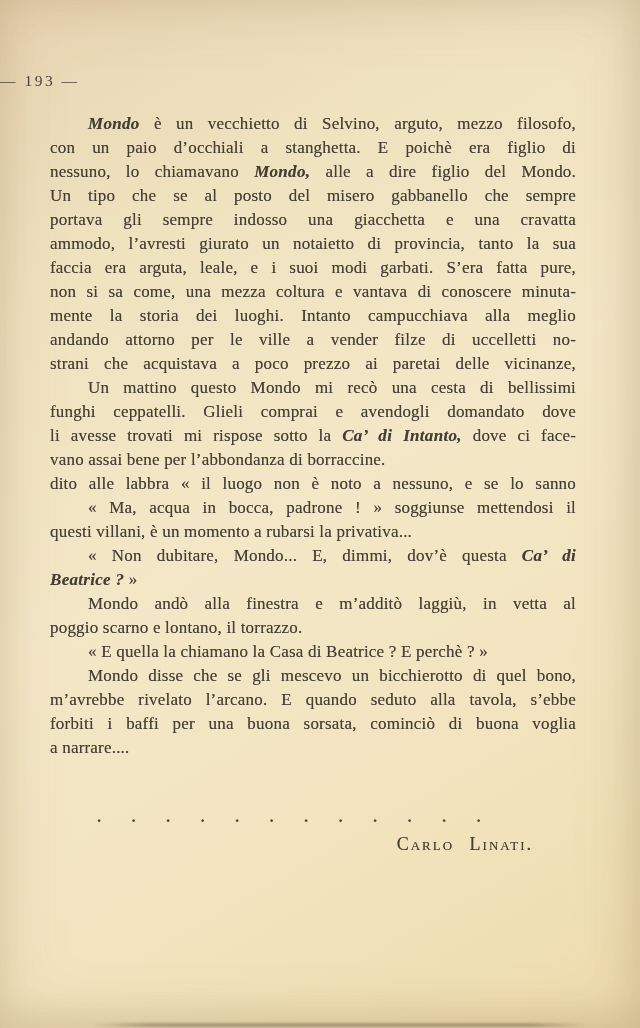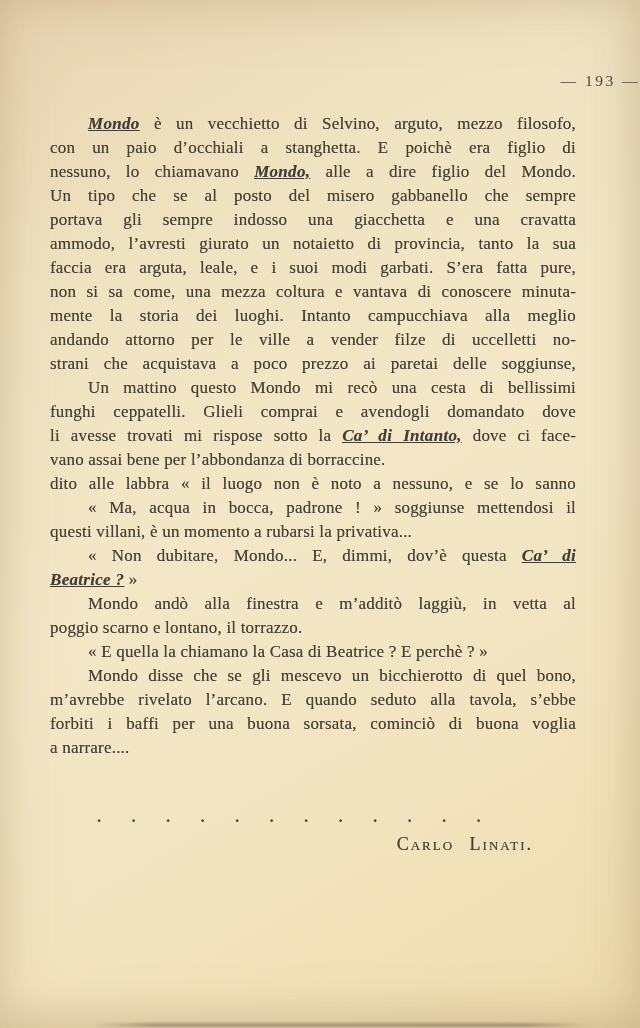--- a/index.html
+++ b/index.html
@@ -13,39 +13,39 @@
     background:
       linear-gradient(150deg, #e8d4b2 0%, #efe2bf 22%, #f3e7c7 48%, #f2e4bf 72%, #eedcae 100%);
     box-shadow:
       inset 0 0 70px rgba(150,120,80,0.16),
       inset -10px 0 40px rgba(160,130,90,0.12),
       inset 0 -14px 30px rgba(150,120,75,0.12);
     color:#453e35;
   }
   .pagenum{
     position:absolute;top:72px;left:0;width:100%;
-    text-align:right;font-size:15.5px;letter-spacing:2.5px;
+    text-align:left;font-size:15.5px;letter-spacing:2.5px;
     color:#4a423a;
     font-family:Liberation Serif, serif;
   }
   .body{
     position:absolute;top:112px;left:50px;width:526px;
     font-size:17px;letter-spacing:0.2px;
     color:#453e35;
     text-shadow:0 0 0.5px rgba(62,53,43,0.55);
   }
   .ln{
     height:24px;line-height:24px;overflow:hidden;
     text-align:justify;text-align-last:justify;text-justify:inter-word;
     white-space:normal;
   }
   .ln.last{text-align-last:left;}
   .ln.first{text-indent:38px;}
   .seg{display:inline;}
-  .em{font-style:italic;font-weight:700;letter-spacing:0.3px;text-decoration:underline;}
+  .em{font-style:italic;font-weight:700;letter-spacing:0.3px;}
   .dots{
     position:absolute;top:806px;left:97px;width:420px;height:22px;
     line-height:22px;font-size:17px;font-weight:700;
     word-spacing:26px;color:#4a423a;overflow:hidden;
   }
   .signature{
     position:absolute;top:834px;right:107px;
     font-variant:small-caps;font-size:18px;letter-spacing:2px;word-spacing:9px;
     color:#453e35;text-shadow:0 0 0.5px rgba(62,53,43,0.5);
   }
@@ -67,21 +67,21 @@
     <div class="ln first"><span class="seg em">Mondo</span><span class="seg"> è un vecchietto di Selvino, arguto, mezzo filosofo,</span></div>
     <div class="ln"><span class="seg">con un paio d’occhiali a stanghetta. E poichè era figlio di</span></div>
     <div class="ln"><span class="seg">nessuno, lo chiamavano </span><span class="seg em">Mondo,</span><span class="seg"> alle a dire figlio del Mondo.</span></div>
     <div class="ln"><span class="seg">Un tipo che se al posto del misero gabbanello che sempre</span></div>
     <div class="ln"><span class="seg">portava gli sempre indosso una giacchetta e una cravatta</span></div>
     <div class="ln"><span class="seg">ammodo, l’avresti giurato un notaietto di provincia, tanto la sua</span></div>
     <div class="ln"><span class="seg">faccia era arguta, leale, e i suoi modi garbati. S’era fatta pure,</span></div>
     <div class="ln"><span class="seg">non si sa come, una mezza coltura e vantava di conoscere minuta-</span></div>
     <div class="ln"><span class="seg">mente la storia dei luoghi. Intanto campucchiava alla meglio</span></div>
     <div class="ln"><span class="seg">andando attorno per le ville a vender filze di uccelletti no-</span></div>
-    <div class="ln"><span class="seg">strani che acquistava a poco prezzo ai paretai delle soggiunse,</span></div>
+    <div class="ln"><span class="seg">strani che acquistava a poco prezzo ai paretai delle vicinanze,</span></div>
 
     <div class="ln first"><span class="seg">Un mattino questo Mondo mi recò una cesta di bellissimi</span></div>
     <div class="ln"><span class="seg">funghi ceppatelli. Glieli comprai e avendogli domandato dove</span></div>
     <div class="ln"><span class="seg">li avesse trovati mi rispose sotto la </span><span class="seg em">Ca’ di Intanto,</span><span class="seg"> dove ci face-</span></div>
     <div class="ln last"><span class="seg">vano assai bene per l’abbondanza di borraccine.</span></div>
 
     <div class="ln"><span class="seg">dito alle labbra « il luogo non è noto a nessuno, e se lo sanno</span></div>
     <div class="ln first"><span class="seg">« Ma, acqua in bocca, padrone ! » soggiunse mettendosi il</span></div>
     <div class="ln last"><span class="seg">questi villani, è un momento a rubarsi la privativa...</span></div>
 

